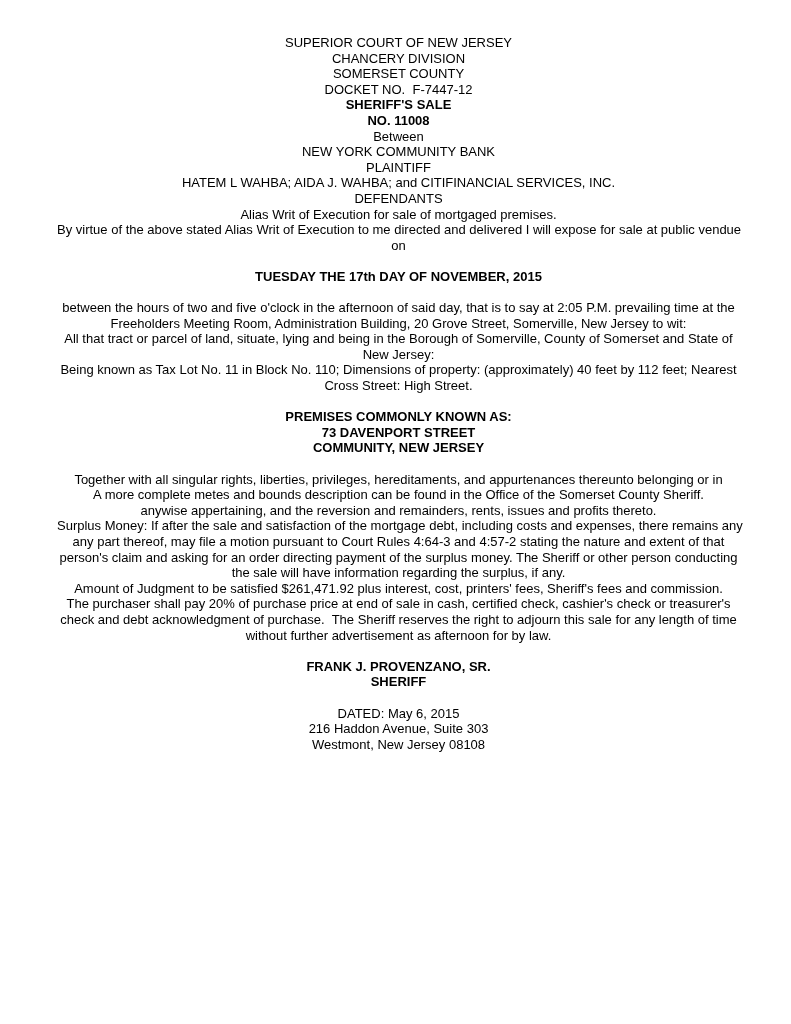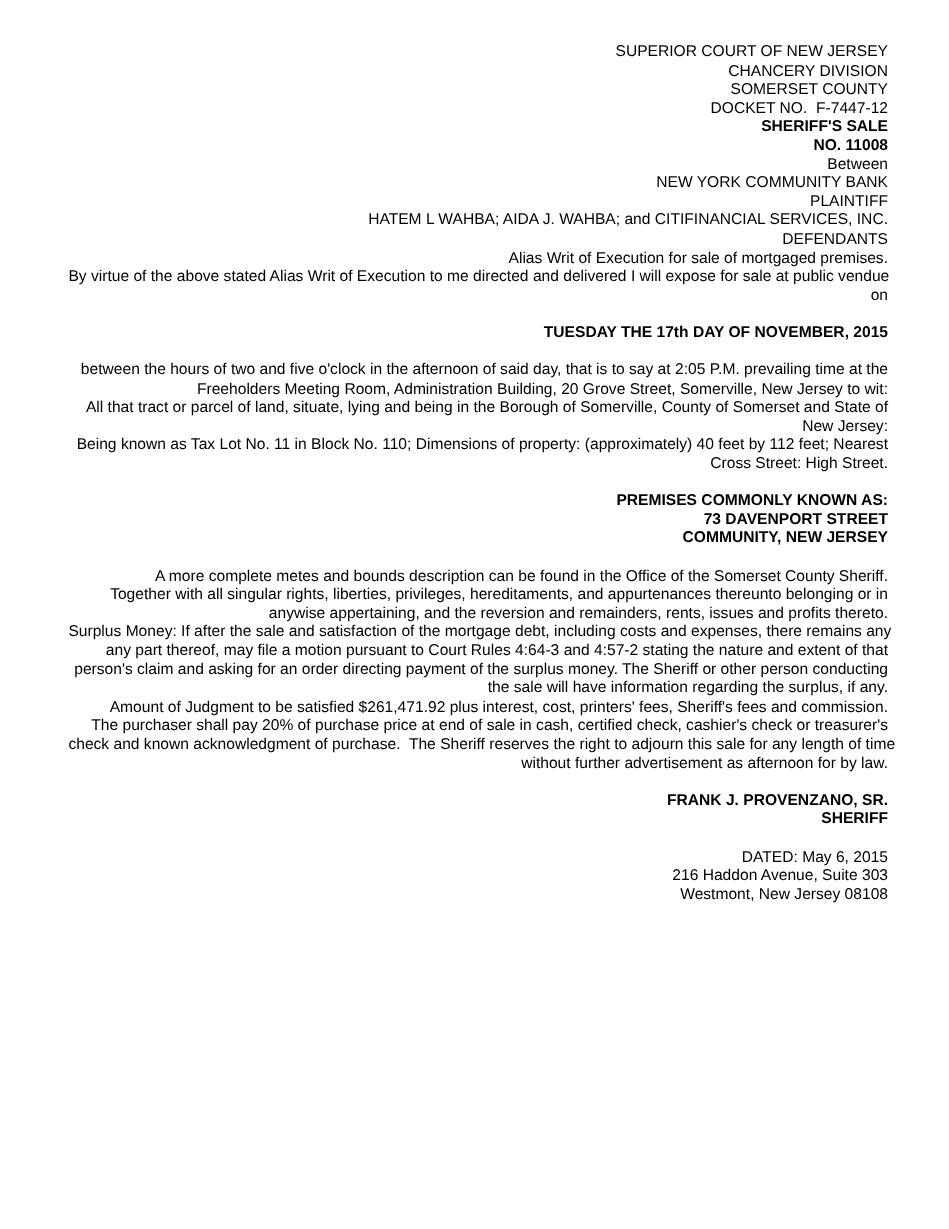--- a/index.html
+++ b/index.html
@@ -21,21 +21,21 @@
     font-size: 13px;
     line-height: 15.6px;
     color: #000000;
   }
   .doc-lines {
     width: 683px;
   }
   .line {
     white-space: pre;
     min-height: 15.6px;
-    text-align: right;
+    text-align: center;
     font-weight: normal;
   }
   .line.center {
   }
   .line.bold {
     font-weight: bold;
   }
 </style>
 </head>
 <body>
@@ -63,30 +63,30 @@
       <div class="line">Freeholders Meeting Room, Administration Building, 20 Grove Street, Somerville, New Jersey to wit:</div>
       <div class="line">All that tract or parcel of land, situate, lying and being in the Borough of Somerville, County of Somerset and State of</div>
       <div class="line">New Jersey:</div>
       <div class="line">Being known as Tax Lot No. 11 in Block No. 110; Dimensions of property: (approximately) 40 feet by 112 feet; Nearest</div>
       <div class="line">Cross Street: High Street.</div>
       <div class="line"></div>
       <div class="line center bold">PREMISES COMMONLY KNOWN AS:</div>
       <div class="line center bold">73 DAVENPORT STREET</div>
       <div class="line center bold">COMMUNITY, NEW JERSEY</div>
       <div class="line"></div>
+      <div class="line">Together with all singular rights, liberties, privileges, hereditaments, and appurtenances thereunto belonging or in</div>
       <div class="line">A more complete metes and bounds description can be found in the Office of the Somerset County Sheriff.</div>
-      <div class="line">Together with all singular rights, liberties, privileges, hereditaments, and appurtenances thereunto belonging or in</div>
       <div class="line">anywise appertaining, and the reversion and remainders, rents, issues and profits thereto.</div>
       <div class="line">Surplus Money: If after the sale and satisfaction of the mortgage debt, including costs and expenses, there remains any</div>
       <div class="line">any part thereof, may file a motion pursuant to Court Rules 4:64-3 and 4:57-2 stating the nature and extent of that</div>
       <div class="line">person's claim and asking for an order directing payment of the surplus money. The Sheriff or other person conducting</div>
       <div class="line">the sale will have information regarding the surplus, if any.</div>
       <div class="line">Amount of Judgment to be satisfied $261,471.92 plus interest, cost, printers' fees, Sheriff's fees and commission.</div>
       <div class="line">The purchaser shall pay 20% of purchase price at end of sale in cash, certified check, cashier's check or treasurer's</div>
-      <div class="line">check and known acknowledgment of purchase.  The Sheriff reserves the right to adjourn this sale for any length of time</div>
+      <div class="line">check and debt acknowledgment of purchase.  The Sheriff reserves the right to adjourn this sale for any length of time</div>
       <div class="line">without further advertisement as afternoon for by law.</div>
       <div class="line"></div>
       <div class="line bold">FRANK J. PROVENZANO, SR.</div>
       <div class="line bold">SHERIFF</div>
       <div class="line"></div>
       <div class="line">DATED: May 6, 2015</div>
       <div class="line">216 Haddon Avenue, Suite 303</div>
       <div class="line">Westmont, New Jersey 08108</div>
     </div>
 </div>

